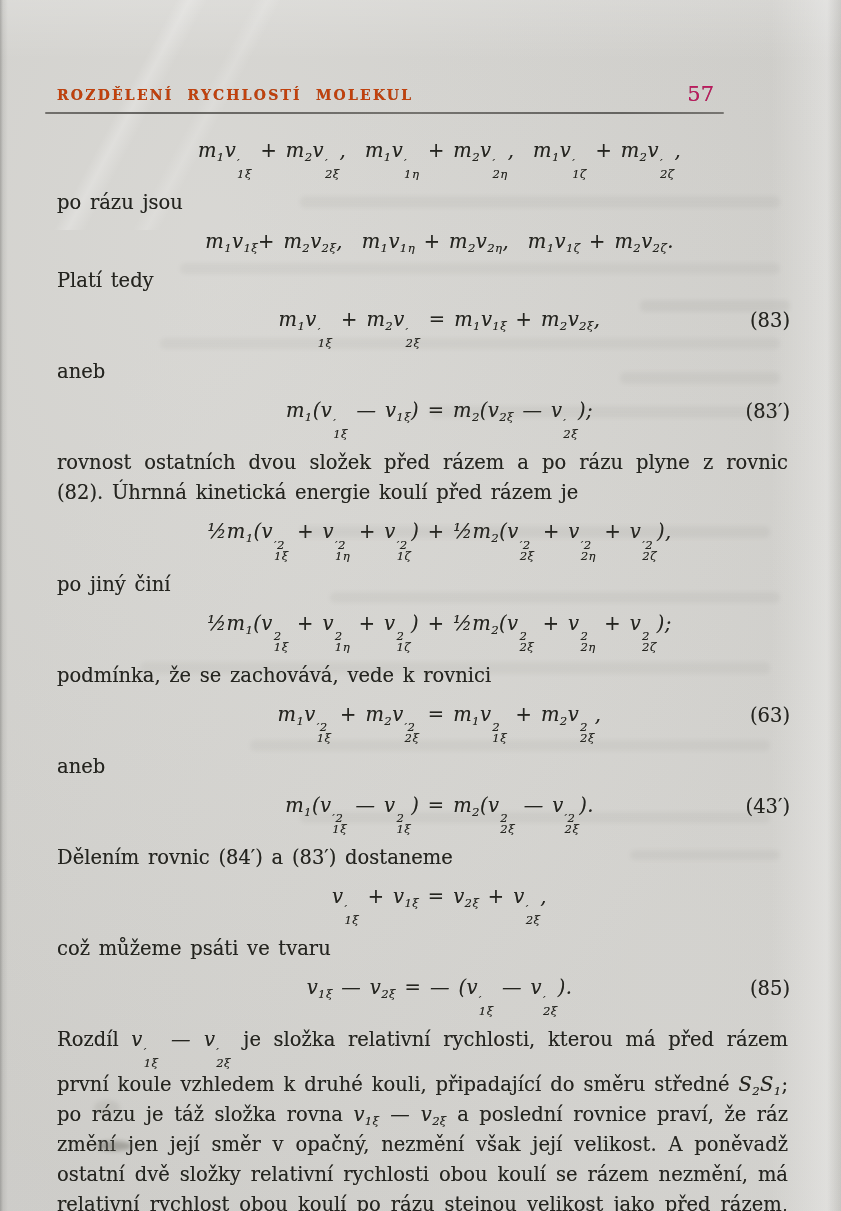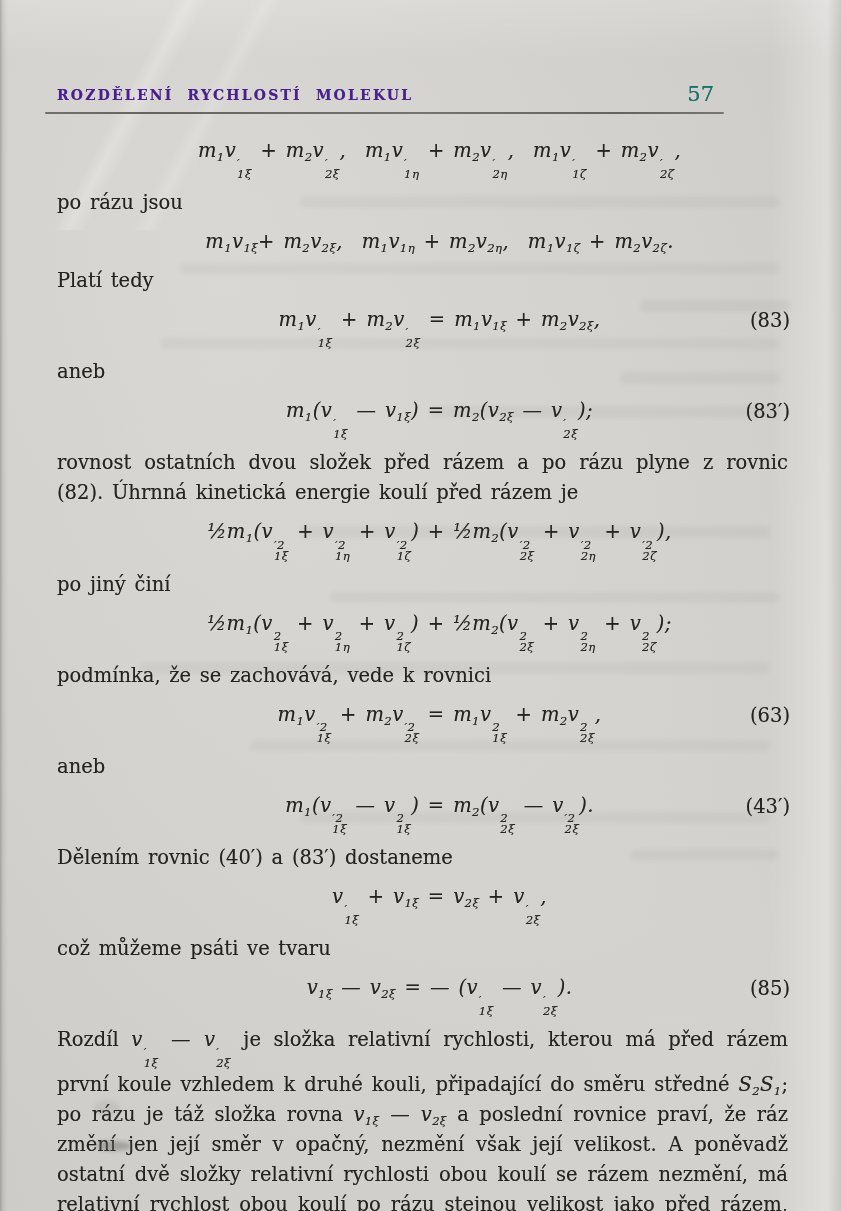--- a/index.html
+++ b/index.html
@@ -17,26 +17,26 @@
   }
   .crease{
     position:absolute;left:0;top:0;width:340px;height:230px;pointer-events:none;
     background:linear-gradient(118deg, rgba(255,255,255,0) 38%, rgba(255,255,255,.45) 41%, rgba(255,255,255,0) 45%, rgba(255,255,255,0) 55%, rgba(255,255,255,.3) 58%, rgba(255,255,255,0) 61%);
     opacity:.5;
   }
   .header{position:absolute;left:45px;top:85px;width:679px;}
   .header .title{
     position:absolute;left:12px;top:2px;
     font-size:14px;font-weight:bold;letter-spacing:2.2px;word-spacing:7px;
-    color:#4c1d95;text-shadow:0 0 .5px rgba(43,43,39,.55);
+    color:#c2410c;text-shadow:0 0 .5px rgba(43,43,39,.55);
     white-space:nowrap;
   }
   .header .pageno{
     position:absolute;right:10px;top:-3px;
-    font-size:21px;color:#0f766e;text-shadow:0 0 .5px rgba(33,33,29,.5);
+    font-size:21px;color:#be185d;text-shadow:0 0 .5px rgba(33,33,29,.5);
   }
   .rule{
     position:absolute;left:45px;top:112px;width:679px;height:2px;
     background:linear-gradient(90deg,#514f4b 0%,#3e3d3a 15%,#55534f 55%,#403f3c 85%,#5a5854 100%);
     opacity:.75;border-radius:1px;
   }
   .content{
     position:absolute;left:57px;top:134px;width:731px;
     font-size:19.5px;line-height:30px;
     text-shadow:0 0 .5px rgba(36,36,31,.45);
@@ -168,21 +168,21 @@
         </span> — v<span class="supsub">
           <sup>2</sup>
           <sub>1ξ</sub>
         </span>) = m<sub>2</sub>(v<span class="supsub">
           <sup>2</sup>
           <sub>2ξ</sub>
         </span> — v<span class="supsub">
           <sup>′2</sup>
           <sub>2ξ</sub>
         </span>).</span><span class="eqno">(43′)</span></div>
-    <div class="para rich">Dělením rovnic (40′) a (83′) dostaneme</div>
+    <div class="para rich">Dělením rovnic (84′) a (83′) dostaneme</div>
     <div class="eqrow"><span class="eq rich">v<span class="supsub">
           <sup>′</sup>
           <sub>1ξ</sub>
         </span> + v<sub>1ξ</sub> = v<sub>2ξ</sub> + v<span class="supsub">
           <sup>′</sup>
           <sub>2ξ</sub>
         </span>,</span></div>
     <div class="para rich">což můžeme psáti ve tvaru</div>
     <div class="eqrow"><span class="eq rich">v<sub>1ξ</sub> — v<sub>2ξ</sub> = — (v<span class="supsub">
           <sup>′</sup>

